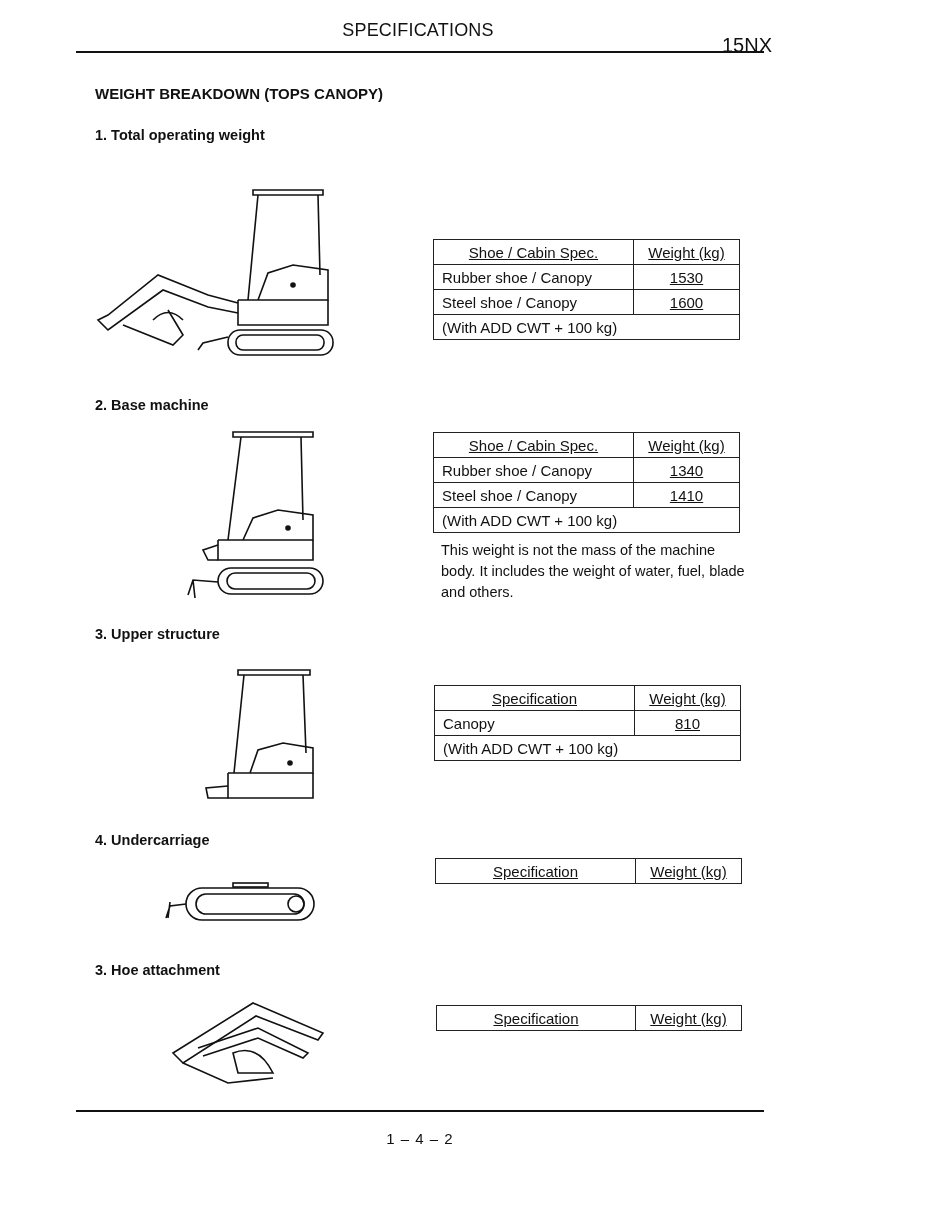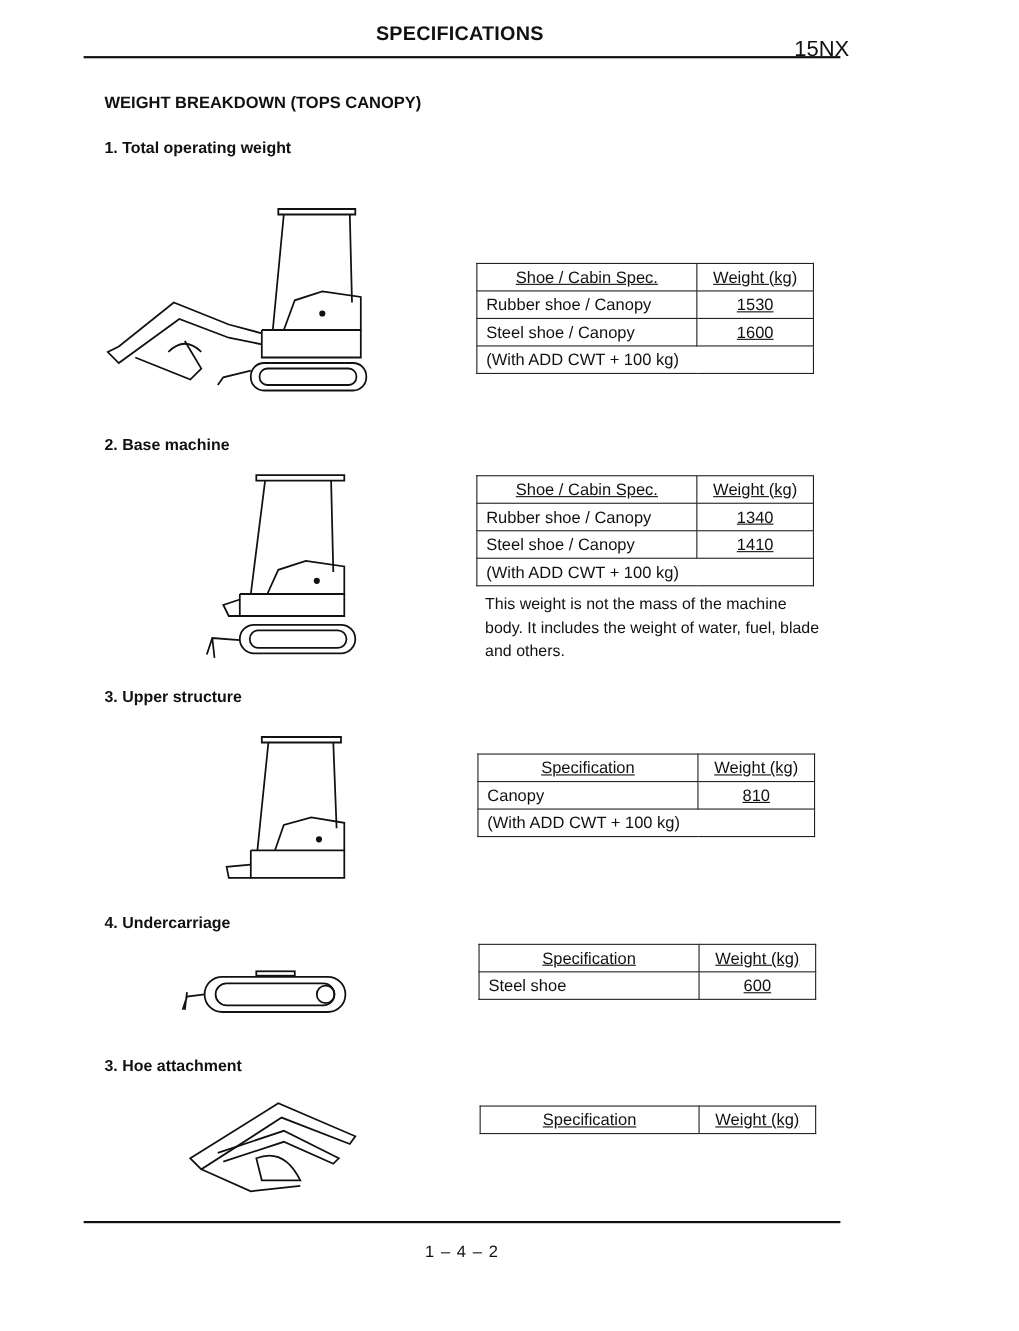--- a/index.html
+++ b/index.html
@@ -1,19 +1,19 @@
 <!DOCTYPE html>
 <html><head>
   <meta charset="utf-8">
   <style>
     html, body { margin: 0; padding: 0; background: #ffffff; }
     body { width: 926px; height: 1210px; position: relative; overflow: hidden;
            font-family: "Liberation Sans", sans-serif; color: #111; }
     .abs { position: absolute; }
-    .header-title { left: 0; width: 836px; top: 20px; text-align: center; font-weight: bold; font-size: 18px; letter-spacing: 0.2px; }
+    .header-title { left: 0; width: 836px; top: 20px; text-align: center; font-weight: normal; font-size: 18px; letter-spacing: 0.2px; }
     .model { left: 722px; top: 34px; font-size: 20px; }
     .rule-top { left: 76px; top: 51px; width: 688px; height: 2px; background: #111; }
     .rule-bottom { left: 76px; top: 1110px; width: 688px; height: 2px; background: #111; }
     .page-num { left: 0; width: 840px; top: 1130px; text-align: center; font-size: 15px; letter-spacing: 1px; }
     .section-title { left: 95px; top: 85px; font-weight: bold; font-size: 15px; }
     .sub { font-weight: bold; font-size: 14.5px; left: 95px; }
     table.spec { position: absolute; border-collapse: collapse; font-size: 15px; }
     table.spec td { border: 1.3px solid #222; height: 24px; padding: 0 8px; }
     table.spec td.c { text-align: center; text-decoration: underline; }
     table.spec td.w { width: 89px; }
@@ -130,24 +130,20 @@
   <rect x="38" y="14" width="108" height="20" rx="10"></rect>
   <circle cx="138" cy="24" r="8"></circle>
   <path d="M28 24 L12 26 L8 38 M12 22 L10 38"></path>
 </svg>
 <table class="spec" style="left:435px;top:858px;width:307px">
   <tbody>
       <tr>
         <td class="c">Specification</td>
         <td class="c w">Weight (kg)</td>
       </tr>
-  <tr>
-        <td>Steel shoe</td>
-        <td class="c">600</td>
-      </tr>
 </tbody>
   </table>
 
 <div class="abs sub" style="top:962px">3. Hoe attachment</div>
 <svg class="fig" style="left:168px;top:998px" width="165" height="90" viewBox="0 0 165 90">
   <path d="M5 55 L85 5 L155 35 L150 42 L88 18 L15 65 Z"></path>
   <path d="M30 50 L90 30 L140 55 L135 60 L90 40 L35 58"></path>
   <path d="M15 65 L60 85 L105 80"></path>
   <path d="M65 55 Q90 45 105 75 L70 75 Z"></path>
 </svg>

